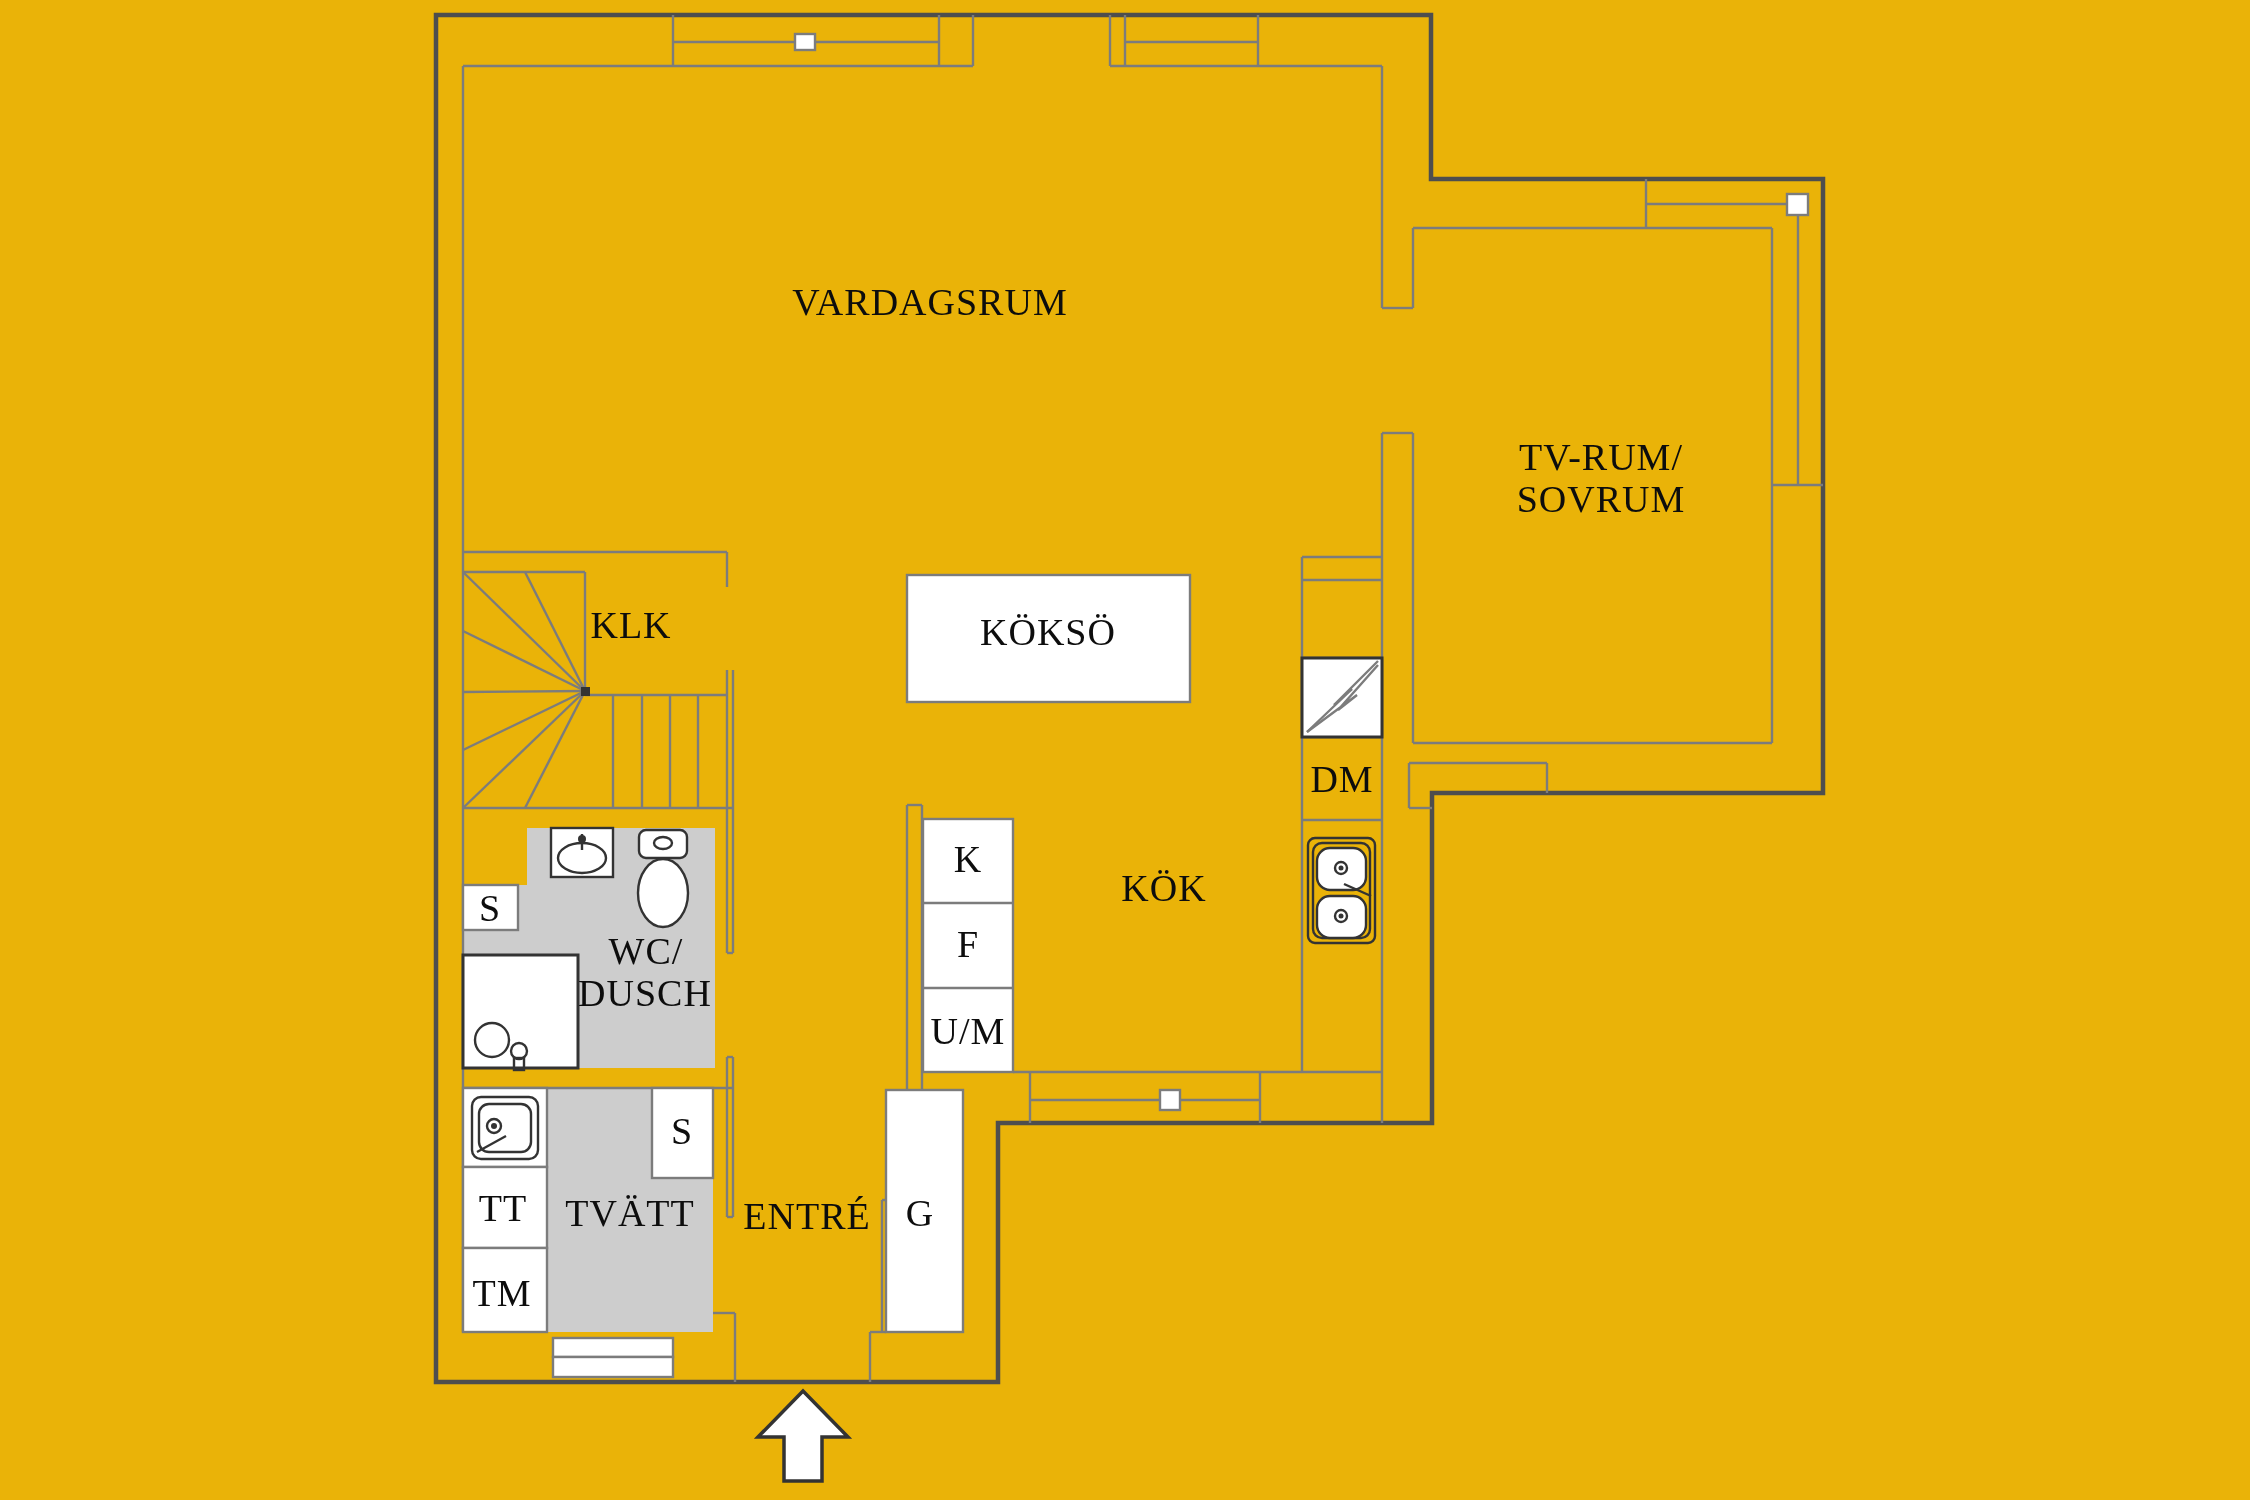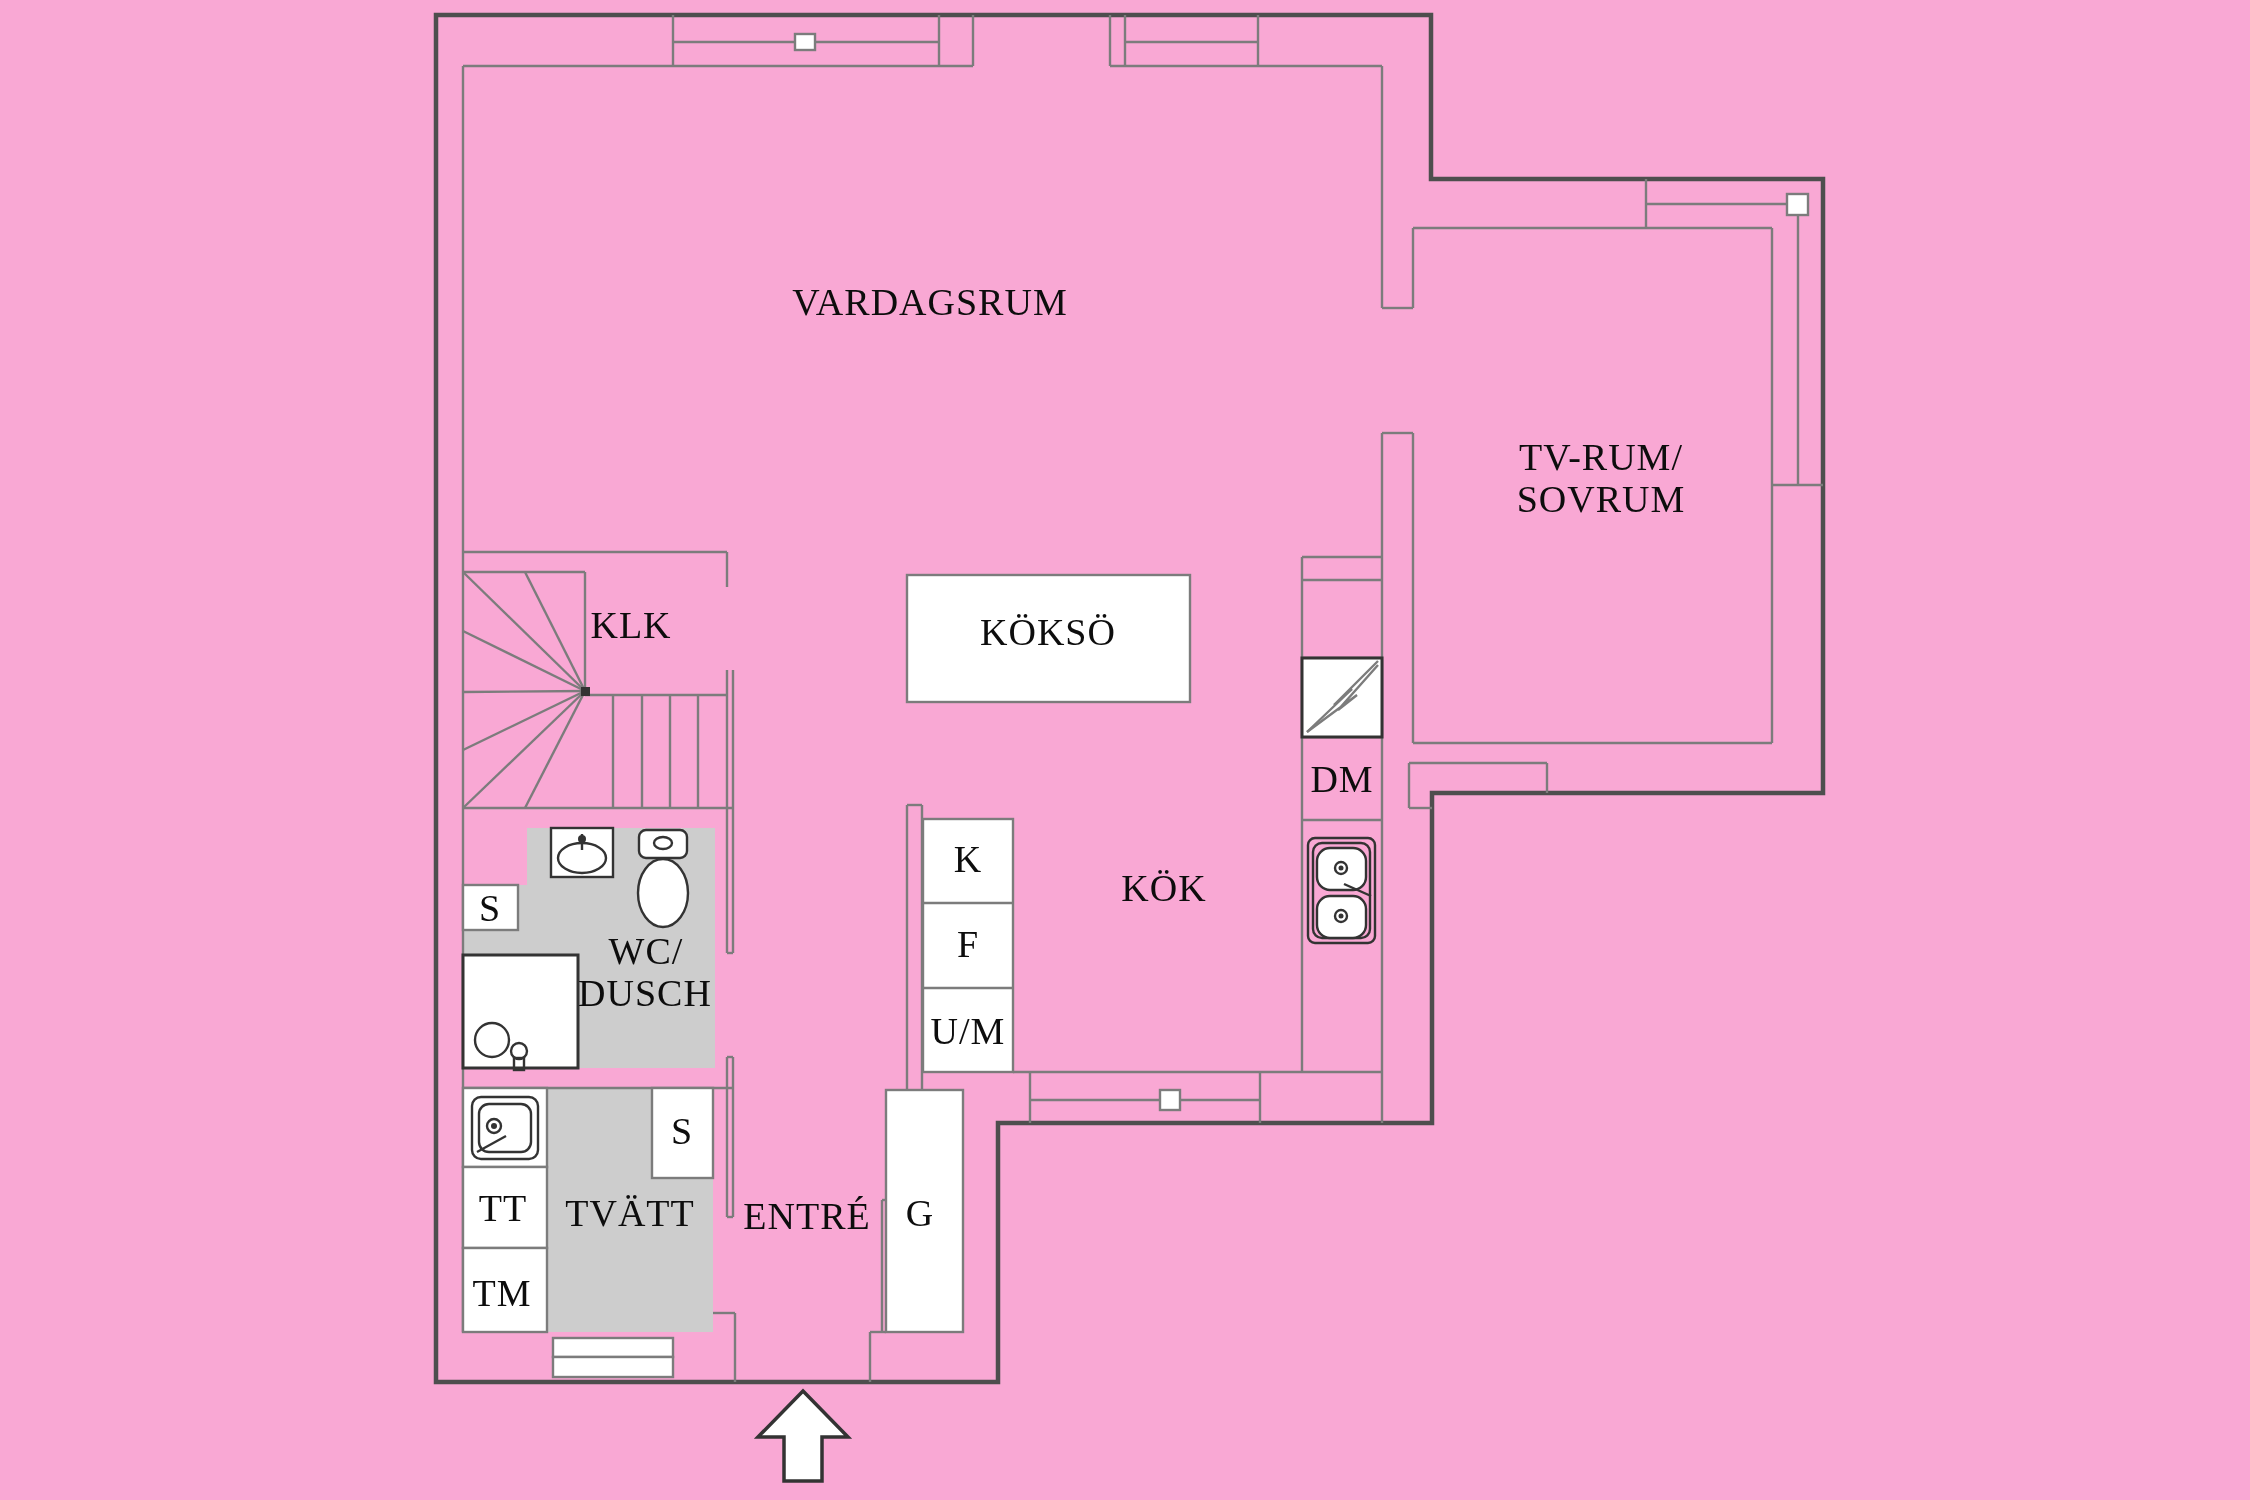--- a/index.html
+++ b/index.html
@@ -1,16 +1,16 @@
 <!DOCTYPE html>
 <html style="--wall: #7c7c7c; --outer: #4e4e4e; --fillgray: #cdcdcd; --fixture: #333333; --textc: #0d0d0d;"><head>
 <meta charset="utf-8">
 <style>
   html,body{margin:0;padding:0;background:#fff;}
-  .plan{position:relative;width:2250px;height:1500px;background:#f9a8d4;overflow:hidden;}
+  .plan{position:relative;width:2250px;height:1500px;background:#eab308;overflow:hidden;}
   svg{display:block;}
   .w  {fill:none;stroke:var(--wall);stroke-width:2.4px;}
   .wo {fill:none;stroke:var(--outer);stroke-width:4.5px;}
   .gray{fill:var(--fillgray);stroke:none;}
   .box{fill:#ffffff;stroke:var(--wall);stroke-width:2.4px;}
   .boxd{fill:#ffffff;stroke:var(--fixture);stroke-width:3px;}
   .fx {fill:#ffffff;stroke:var(--fixture);stroke-width:2.4px;}
   .fxl{fill:none;stroke:var(--fixture);stroke-width:2.4px;}
   .fxf{fill:var(--fixture);stroke:none;}
   .arrow{fill:#ffffff;stroke:var(--fixture);stroke-width:3.5px;}

